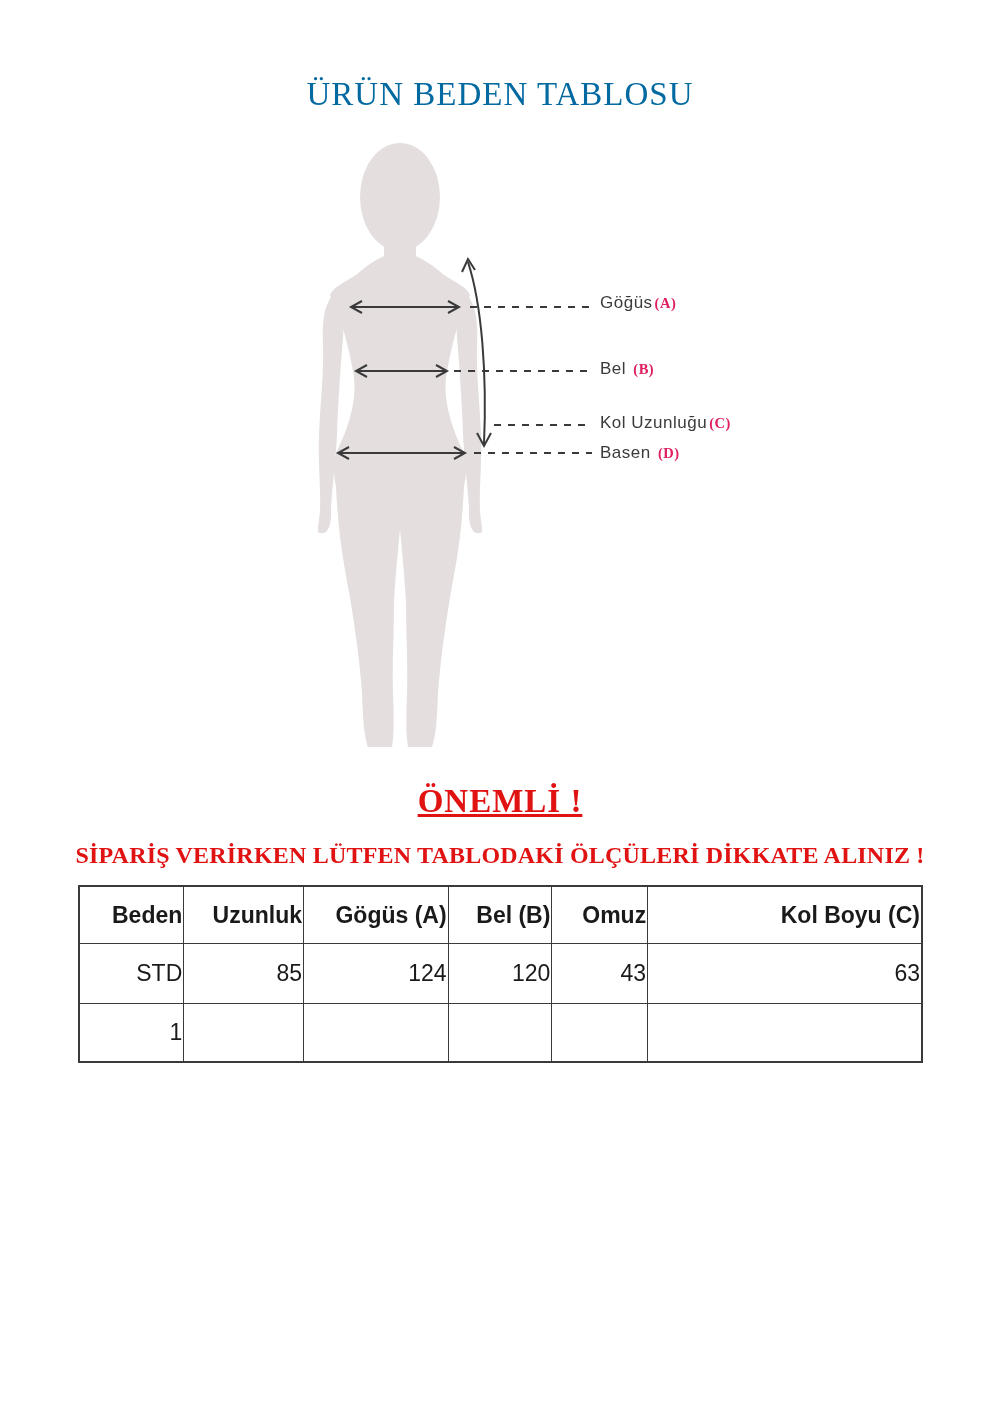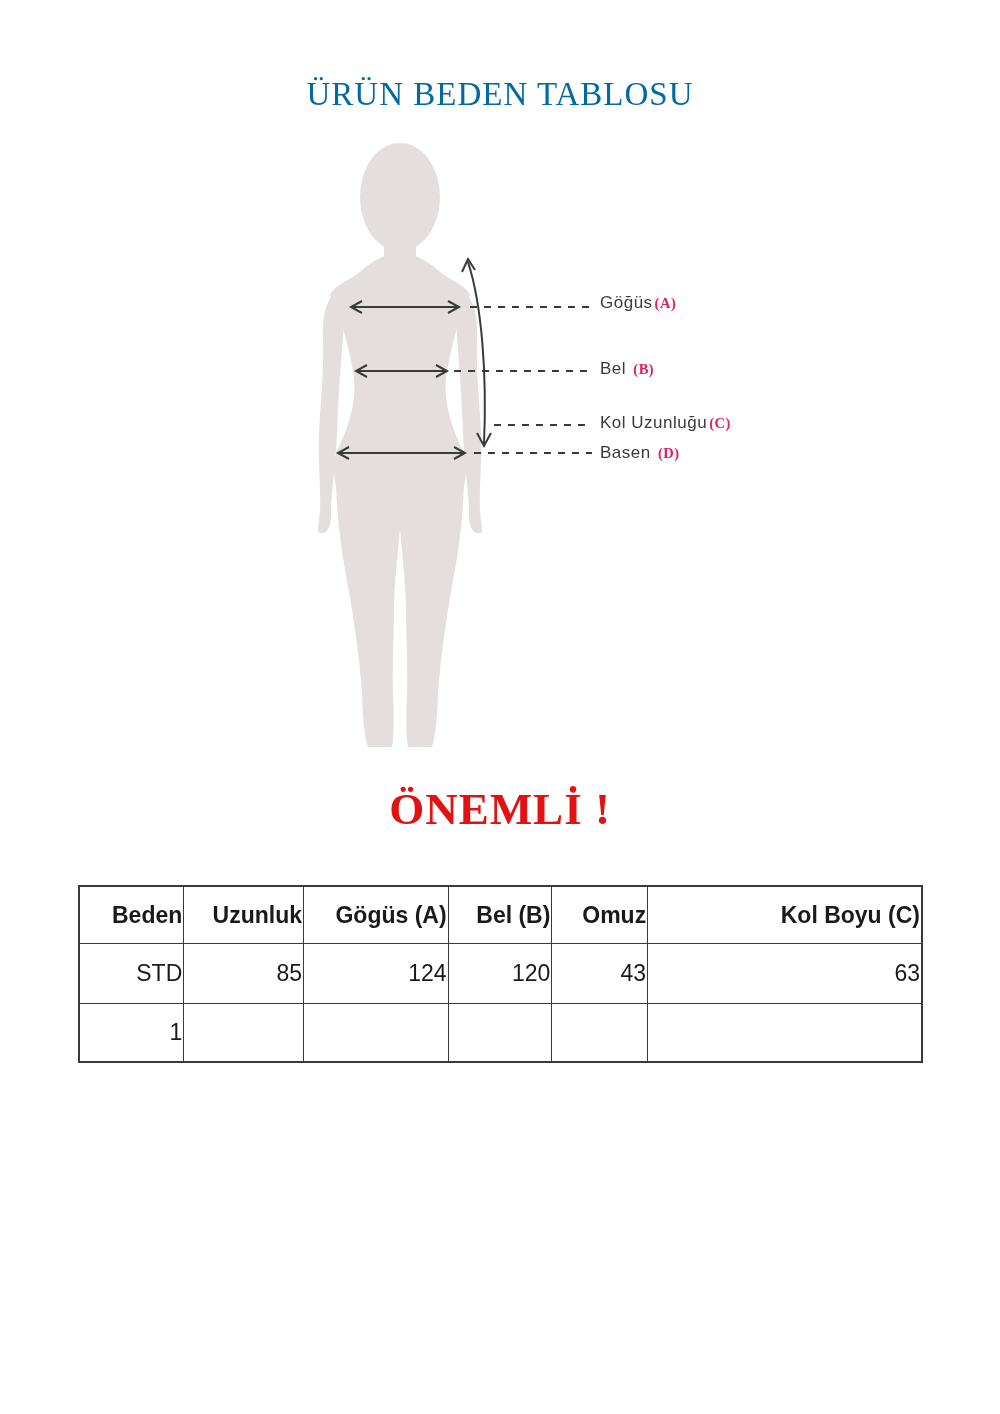--- a/index.html
+++ b/index.html
@@ -27,21 +27,21 @@
     font-weight:bold;font-size:14.5px;color:#df2060;margin-left:2px;
   }
   .lbl-chest{top:294px;}
   .lbl-waist{top:360px;}
   .lbl-arm{top:414px;}
   .lbl-hip{top:444px;}
   
   .important-heading{
     position:absolute;top:783px;left:0;width:100%;text-align:center;
     font-family:"Liberation Serif", serif;font-weight:bold;
-    font-size:45px;color:#e11212;letter-spacing:1px;
+    font-size:33px;color:#e11212;letter-spacing:1px;text-decoration:underline;
   }
   .warning-line{
     position:absolute;top:842px;left:0;width:100%;text-align:center;
     font-family:"Liberation Serif", serif;font-weight:bold;
     font-size:24px;color:#e11212;letter-spacing:.2px;white-space:nowrap;
   }
   
   .size-table{
     position:absolute;left:78px;top:885px;width:845px;
     border-collapse:collapse;table-layout:fixed;
@@ -110,20 +110,21 @@
     <span>Bel</span> <span class="marker">(B)</span>
   </div>
   <div class="measure-label lbl-arm">
     <span>Kol Uzunluğu</span><span class="marker">(C)</span>
   </div>
   <div class="measure-label lbl-hip">
     <span>Basen</span> <span class="marker">(D)</span>
   </div>
 
   <div class="important-heading">ÖNEMLİ !</div>
+  <div class="warning-line">SİPARİŞ VERİRKEN LÜTFEN TABLODAKİ ÖLÇÜLERİ DİKKATE ALINIZ !</div>
 
   <table class="size-table">
     <colgroup>
       <col style="width:12.43%">
       <col style="width:14.20%">
       <col style="width:17.16%">
       <col style="width:12.31%">
       <col style="width:11.36%">
       <col style="width:32.54%">
     </colgroup>

